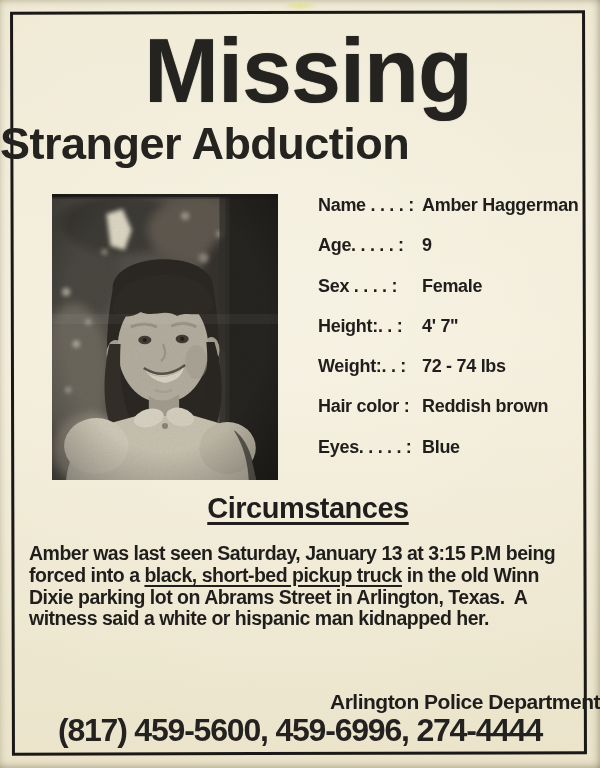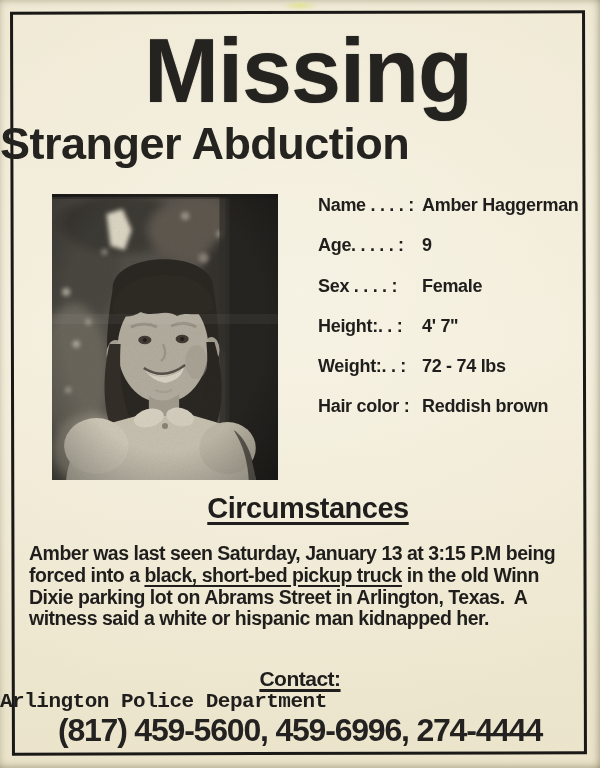--- a/index.html
+++ b/index.html
@@ -43,21 +43,21 @@
     text-decoration:underline;text-decoration-thickness:2.5px;text-underline-offset:4px;
   }
   .circ-text{position:absolute;left:29px;top:543px;width:560px;font-size:19.5px;line-height:21.8px;letter-spacing:-0.5px;}
   .circ-line{white-space:pre;}
   .u{text-decoration:underline;text-decoration-thickness:2px;text-underline-offset:3px;margin-top:28px;}
   .contact-heading{
     position:absolute;top:667px;left:0;width:100%;text-align:center;
     font-size:21px;line-height:23px;letter-spacing:-0.5px;
     text-decoration:underline;text-decoration-thickness:2.5px;text-underline-offset:3px;
   }
-  .contact-org{position:absolute;top:690px;left:0;width:100%;text-align:left;font-size:21px;line-height:23px;letter-spacing:-0.5px;font-family:Liberation Mono, monospace;}
+  .contact-org{position:absolute;top:690px;left:0;width:100%;text-align:right;font-size:21px;line-height:23px;letter-spacing:-0.5px;}
   .contact-phones{position:absolute;top:711px;left:0;width:100%;text-align:center;font-size:32px;line-height:38px;letter-spacing:-1.2px;color:#232220;}
 </style>
 </head>
 <body>
 
 <div class="page">
   <div class="smudge"></div>
   <div class="frame"></div>
 
   <h1 class="title">Missing</h1>
@@ -139,27 +139,27 @@
     </svg>
   </div>
 
   <div class="details">
     <div class="detail-row"><span class="detail-label">Name . . . . :</span><span class="detail-value">Amber Haggerman</span></div>
     <div class="detail-row"><span class="detail-label">Age. . . . . :</span><span class="detail-value">9</span></div>
     <div class="detail-row"><span class="detail-label">Sex . . . . :</span><span class="detail-value">Female</span></div>
     <div class="detail-row"><span class="detail-label">Height:. . :</span><span class="detail-value">4' 7"</span></div>
     <div class="detail-row"><span class="detail-label">Weight:. . :</span><span class="detail-value">72 - 74 lbs</span></div>
     <div class="detail-row"><span class="detail-label">Hair color :</span><span class="detail-value">Reddish brown</span></div>
+    <div class="detail-row"><span class="detail-label">Eyes. . . . . :</span><span class="detail-value">Blue</span></div>
   </div>
 
   <div class="circ-heading">Circumstances</div>
 
   <div class="circ-text">
     <div class="circ-line">Amber was last seen Saturday, January 13 at 3:15 P.M being</div>
     <div class="circ-line"><span>forced into a </span><span class="u">black, short-bed pickup truck</span><span> in the old Winn</span></div>
     <div class="circ-line">Dixie parking lot on Abrams Street in Arlington, Texas.  A</div>
     <div class="circ-line">witness said a white or hispanic man kidnapped her.</div>
   </div>
 
-  <div class="contact-heading">Contact:</div>
   <div class="contact-org">Arlington Police Department</div>
   <div class="contact-phones">(817) 459-5600, 459-6996, 274-4444</div>
 </div>
 
 </body></html>

